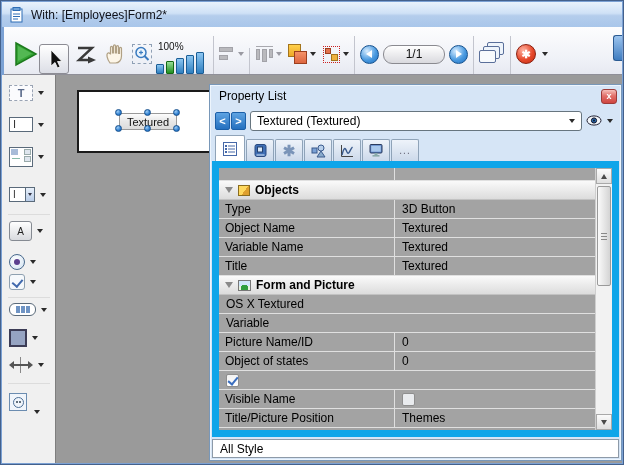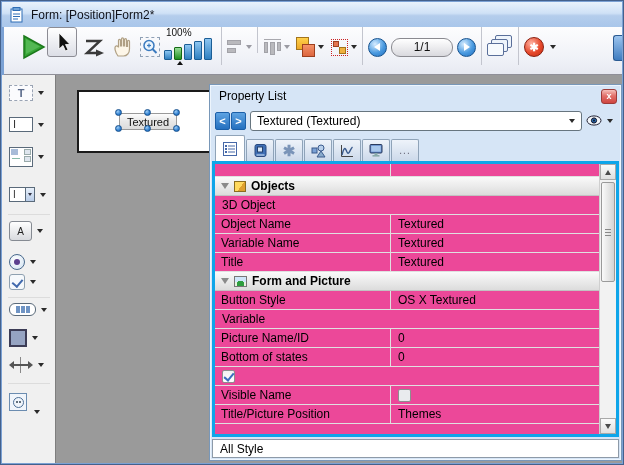--- a/index.html
+++ b/index.html
@@ -7,21 +7,21 @@
   .window { position:absolute; left:0; top:0; width:624px; height:465px;
     background:#7ba1d4; border:1px solid #44618c; }
   
   .titlebar { position:absolute; left:1px; top:1px; right:1px; height:25px;
     background:linear-gradient(#e9f2fc, #cfe1f6 45%, #b4cdec 55%, #a9c6ea);
     display:flex; align-items:center; padding-left:8px; gap:7px; }
   .titlebar .title-text { font-size:12px; color:#10121a; }
   
   .toolbar { position:absolute; left:3px; top:26px; width:618px; height:48px;
     background:linear-gradient(#fdfdfe, #eff1f7 70%, #e7e9f1);
-    border-bottom:1px solid #8f8f98; display:flex; align-items:flex-start; padding-left:15px; }
+    border-bottom:1px solid #8f8f98; display:flex; align-items:flex-end; padding-left:7px; }
   .tb-item { display:flex; align-items:center; justify-content:center; height:40px; }
   .vsep { width:1px; height:38px; background:#c3c5ce; margin:0 5px; }
   .dd { width:0; height:0; border-left:3px solid transparent; border-right:3px solid transparent;
     border-top:4px solid #2a2a2a; margin-left:3px; }
   .dd.dis { border-top-color:#9a9aa2; }
   .tool-sel { width:30px; height:30px; border:1px solid #8c8c94; border-radius:3px;
     background:linear-gradient(#ffffff,#dcdee6); display:flex; align-items:center; justify-content:center; }
   .zoomctl { display:flex; flex-direction:column; align-items:flex-start; margin:0 4px; }
   .zoom-label { font-size:10px; color:#111; margin-left:2px; line-height:11px; }
   .bars { display:flex; align-items:flex-end; gap:2px; position:relative; }
@@ -123,22 +123,22 @@
   .navbtn { width:15px; height:18px; border:1px solid #1b5fa8; background:linear-gradient(#5ea3e2,#2470bf);
     color:#fff; font-size:11px; font-weight:bold; display:flex; align-items:center; justify-content:center; border-radius:2px; }
   .obj-combo { flex:1; height:20px; border:1px solid #67757f; border-radius:3px; background:#fff;
     font-size:12px; color:#000; display:flex; align-items:center; padding-left:6px; position:relative; }
   .obj-combo .dd { position:absolute; right:6px; }
   .eye-btn { width:34px; height:20px; display:flex; align-items:center; justify-content:center; }
   .tabs-row { position:absolute; left:5px; top:50px; height:26px; display:flex; align-items:flex-end; gap:1px; }
   .ptab { width:28px; height:22px; border:1px solid #8fa3b8; border-bottom:none; border-radius:2px 2px 0 0;
     background:linear-gradient(#eef3fa,#ccd9ea); display:flex; align-items:center; justify-content:center; }
   .ptab.sel { height:26px; background:#fff; width:30px; }
-  .grid-wrap { position:absolute; left:2px; top:76px; right:2px; bottom:23px; background:#ec4899;
-    border:3px solid #0ea5e9; display:flex; }
+  .grid-wrap { position:absolute; left:2px; top:76px; right:2px; bottom:23px; background:#a3a3a3;
+    border:7px solid #0ea5e9; display:flex; }
   .grid-main { flex:1; overflow:hidden; }
   .grid-row { display:flex; height:19px; border-bottom:1px solid #e0e0e0; font-size:12px; color:#000; }
   .grid-row.partial { height:13px; }
   .cell-label { width:176px; border-right:1px solid #e0e0e0; padding-left:6px; display:flex; align-items:center; }
   .cell-value { flex:1; padding-left:7px; display:flex; align-items:center; }
   .grid-section-header { display:flex; height:19px; align-items:center; gap:5px; padding-left:6px;
     background:linear-gradient(#fafafa,#dcdcdc); border-bottom:1px solid #c2c2c2; font-size:12px; font-weight:bold; color:#000; }
   .tri-collapse { width:0; height:0; border-left:4px solid transparent; border-right:4px solid transparent;
     border-top:6px solid #8a8a8a; }
   .cube-icon { width:12px; height:11px; background:linear-gradient(125deg,#ffd95e 55%,#dfa02e 55%); border:1px solid #8a6d1f; }
@@ -170,21 +170,21 @@
 <div class="window">
 
   <div class="titlebar">
     <svg width="14" height="16" viewBox="0 0 14 16">
       <rect x="1" y="2" width="11" height="13" fill="#ffffff" stroke="#2d6db5"></rect>
       <rect x="3" y="0.5" width="7" height="3" fill="#6fa3d8" stroke="#2d6db5"></rect>
       <line x1="3" y1="7" x2="10" y2="7" stroke="#2d6db5"></line>
       <line x1="3" y1="9.5" x2="10" y2="9.5" stroke="#2d6db5"></line>
       <line x1="3" y1="12" x2="8" y2="12" stroke="#2d6db5"></line>
     </svg>
-    <span class="title-text">Form: [Position]Form2*</span>
+    <span class="title-text">With: [Employees]Form2*</span>
   </div>
 
   <div class="toolbar">
     <div class="tb-item">
       <svg width="28" height="28" viewBox="0 0 28 28">
         <polygon points="5,3 25,14 5,25" fill="#35a435" stroke="#1c7a1c" stroke-width="1.5"></polygon>
         <polygon points="7,6 21,13.5 7,21" fill="#6cc96c" opacity="0.55"></polygon>
       </svg>
     </div>
     <div class="tb-item tool-sel">
@@ -446,22 +446,25 @@
           <div class="grid-row partial">
             <div class="cell-label"></div>
             <div class="cell-value"></div>
           </div>
           <div class="grid-section-header">
             <span class="tri-collapse"></span>
             <span class="cube-icon"></span>
             <span>Objects</span>
           </div>
           <div class="grid-row">
-            <div class="cell-value">
-              <span>3D Object</span>
+            <div class="cell-label">
+              <span>Type</span>
+            </div>
+            <div class="cell-value">
+              <span>3D Button</span>
             </div>
           </div>
           <div class="grid-row">
             <div class="cell-label">
               <span>Object Name</span>
             </div>
             <div class="cell-value">
               <span>Textured</span>
             </div>
           </div>
@@ -480,43 +483,40 @@
             <div class="cell-value">
               <span>Textured</span>
             </div>
           </div>
           <div class="grid-section-header">
             <span class="tri-collapse"></span>
             <span class="picture-icon"></span>
             <span>Form and Picture</span>
           </div>
           <div class="grid-row">
-            <div class="cell-label">
-              <span>Button Style</span>
-            </div>
             <div class="cell-value">
               <span>OS X Textured</span>
             </div>
           </div>
           <div class="grid-row">
             <div class="cell-value">
               <span>Variable</span>
             </div>
           </div>
           <div class="grid-row">
             <div class="cell-label">
               <span>Picture Name/ID</span>
             </div>
             <div class="cell-value">
               <span>0</span>
             </div>
           </div>
           <div class="grid-row">
             <div class="cell-label">
-              <span>Bottom of states</span>
+              <span>Object of states</span>
             </div>
             <div class="cell-value">
               <span>0</span>
             </div>
           </div>
           <div class="grid-row">
             <div class="cell-value">
               <div class="pcheckbox checked"></div>
             </div>
           </div>

